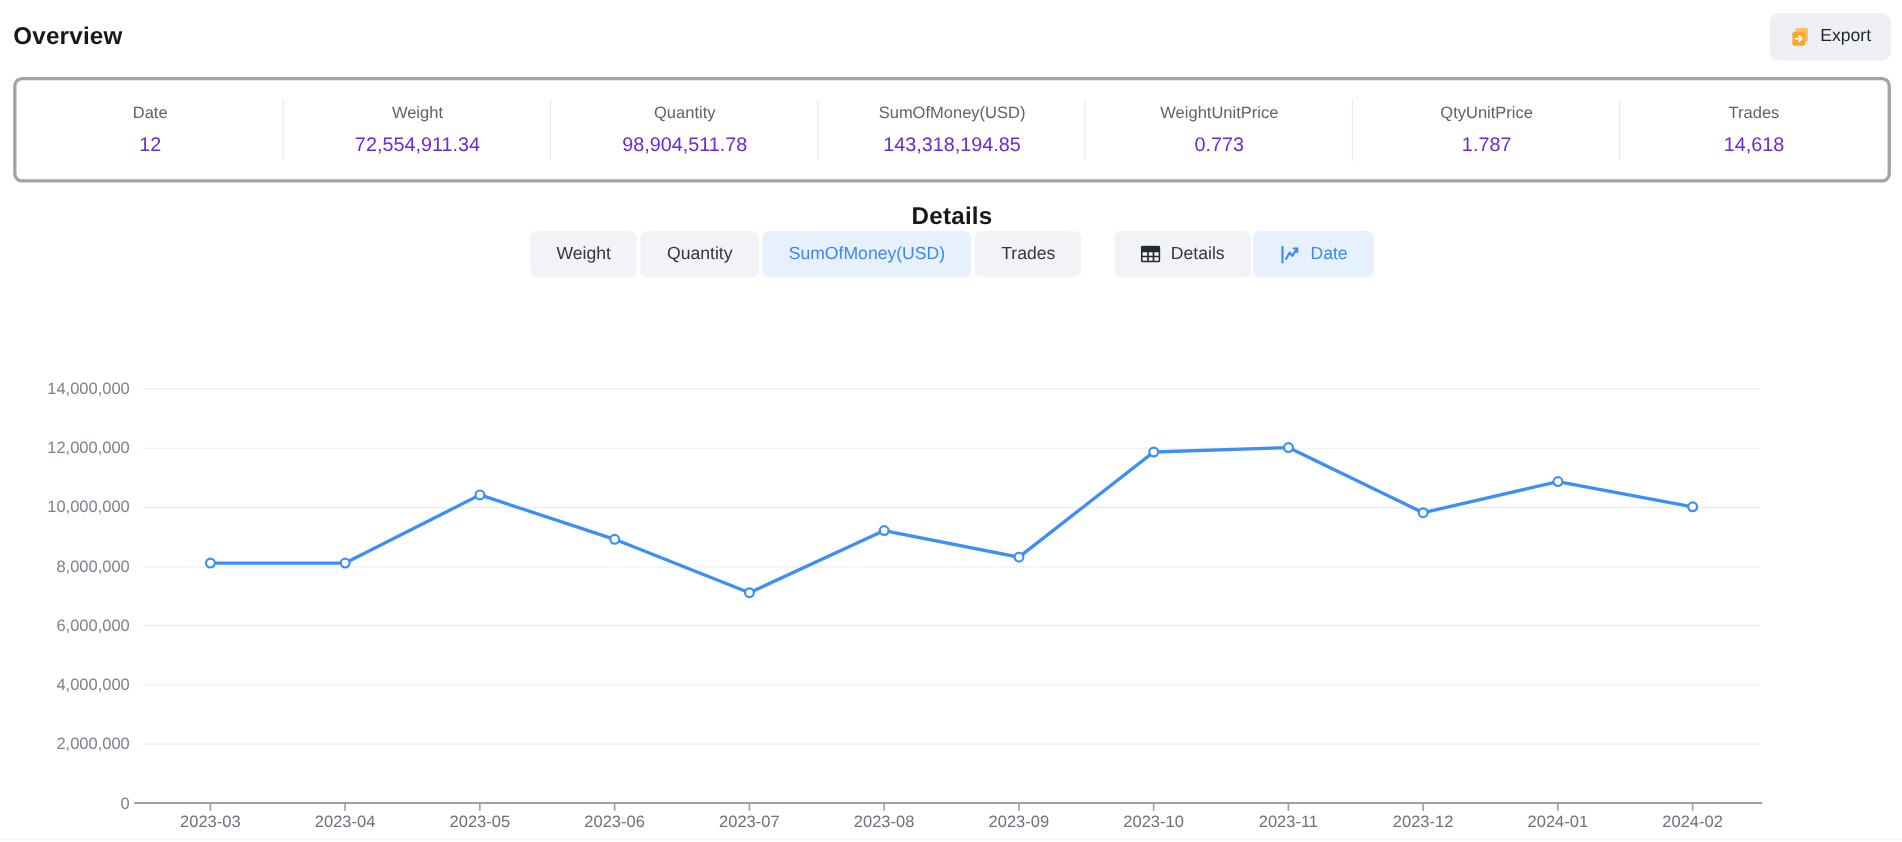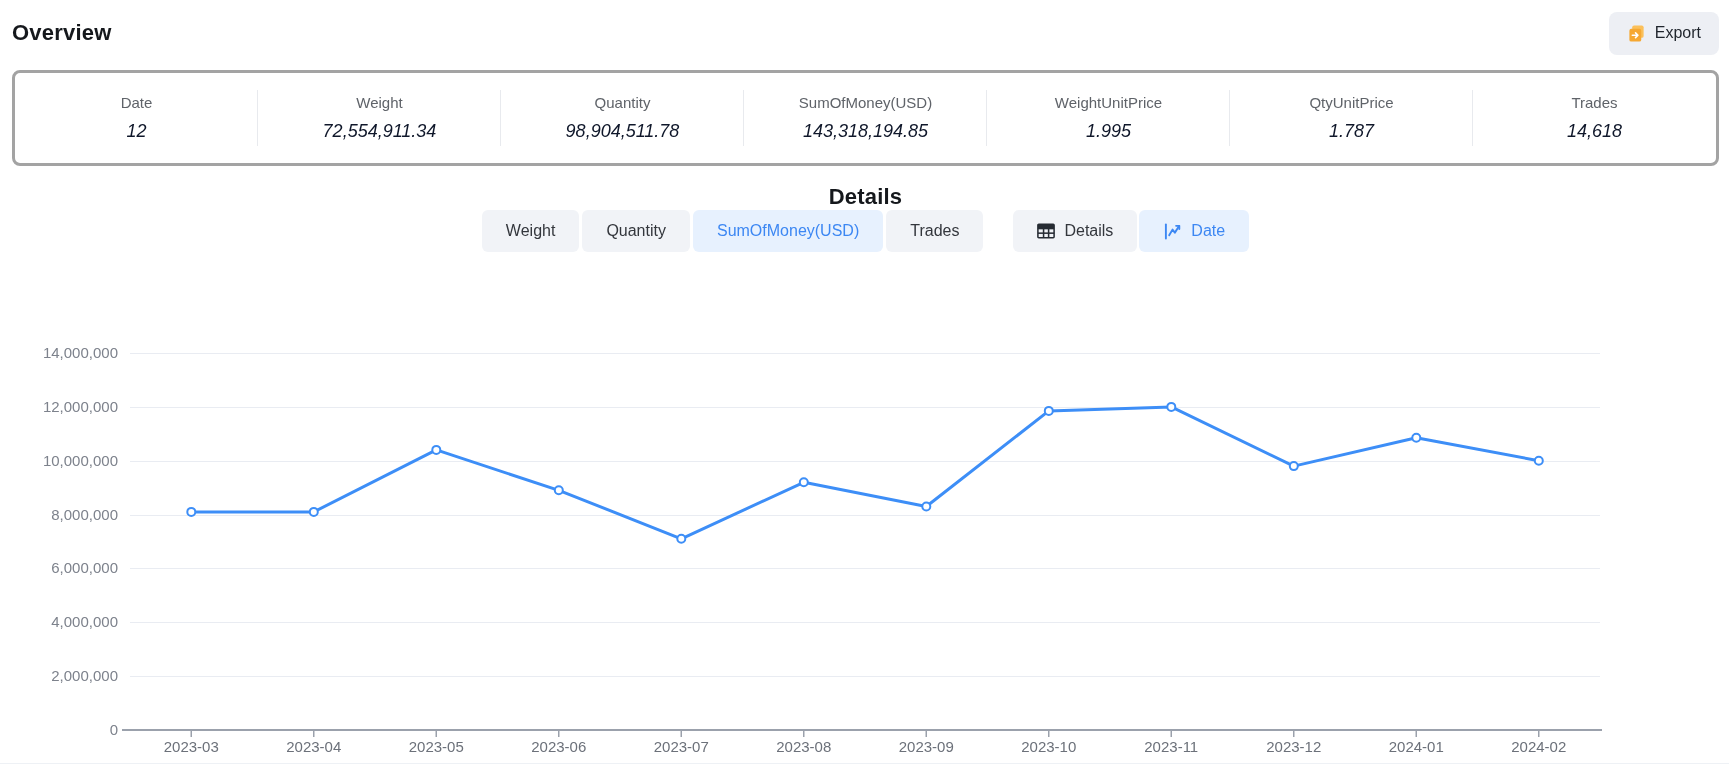--- a/index.html
+++ b/index.html
@@ -17,21 +17,21 @@
     font-family:inherit;cursor:pointer;}
   .export-btn svg{display:block;}
   
   .stats-card{position:absolute;left:12px;right:10px;top:70px;height:90px;
     background:#fff;border:3px solid #a3a3a3;border-radius:8px;
     display:flex;align-items:center;}
   .stat-col{flex:1;text-align:center;position:relative;}
   .stat-col:not(:last-child)::after{content:"";position:absolute;right:0;top:50%;
     transform:translateY(-50%);width:1px;height:56px;background:#e8eaee;}
   .stat-label{font-size:15px;color:#5f6369;margin-bottom:10px;}
-  .stat-value{font-size:18px;color:#0f172a;font-style:italic;}
+  .stat-value{font-size:18px;color:#6d28d9;}
   
   .details-row{position:absolute;left:12px;right:10px;top:184px;height:48px;
     display:flex;justify-content:space-between;align-items:center;flex-direction:column;}
   .tab-groups{display:flex;align-items:center;gap:30px;}
   .metric-tabs{display:flex;gap:3px;}
   .view-tabs{display:flex;gap:2px;}
   .tab{height:42px;display:flex;align-items:center;gap:9px;padding:0 24px;
     background:#f1f3f7;color:#33363c;font-size:16px;border:none;border-radius:6px;
     font-family:inherit;cursor:pointer;white-space:nowrap;}
   .tab.active{background:#e7f1fe;color:#3c87f3;}
@@ -71,21 +71,21 @@
     <div class="stat-col">
       <div class="stat-label">Quantity</div>
       <div class="stat-value">98,904,511.78</div>
     </div>
     <div class="stat-col">
       <div class="stat-label">SumOfMoney(USD)</div>
       <div class="stat-value">143,318,194.85</div>
     </div>
     <div class="stat-col">
       <div class="stat-label">WeightUnitPrice</div>
-      <div class="stat-value">1.995</div>
+      <div class="stat-value">0.773</div>
     </div>
     <div class="stat-col">
       <div class="stat-label">QtyUnitPrice</div>
       <div class="stat-value">1.787</div>
     </div>
     <div class="stat-col">
       <div class="stat-label">Trades</div>
       <div class="stat-value">14,618</div>
     </div>
   </div>

